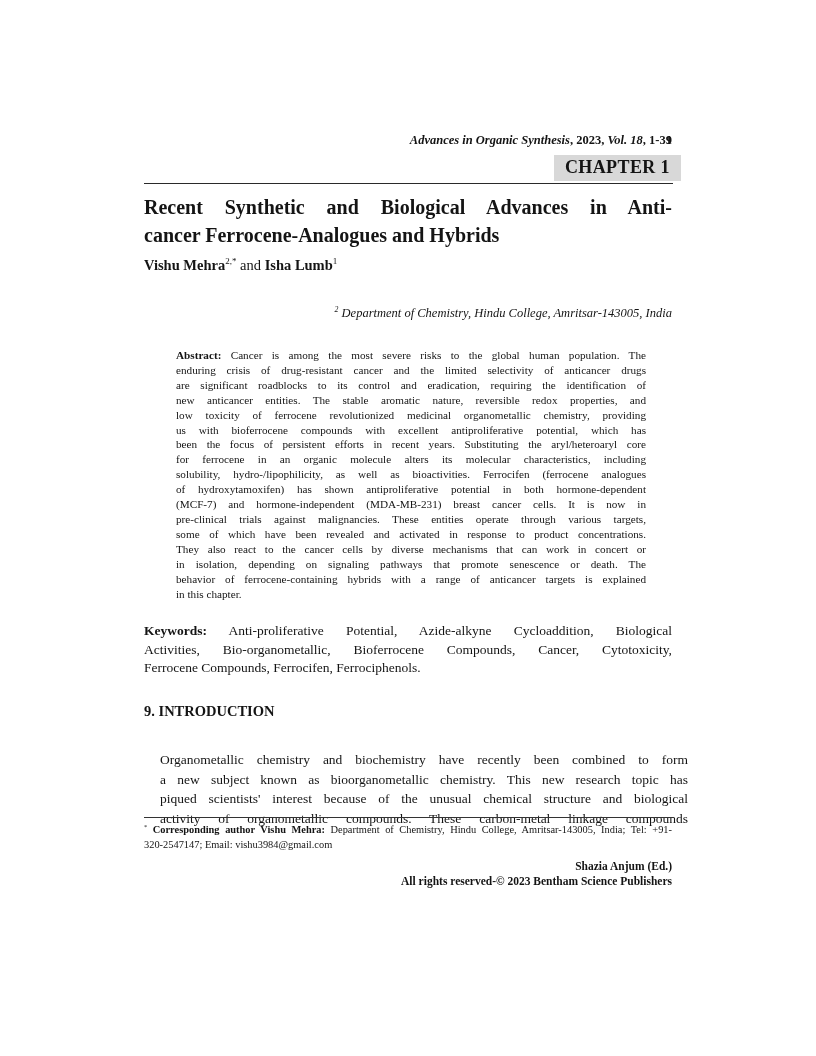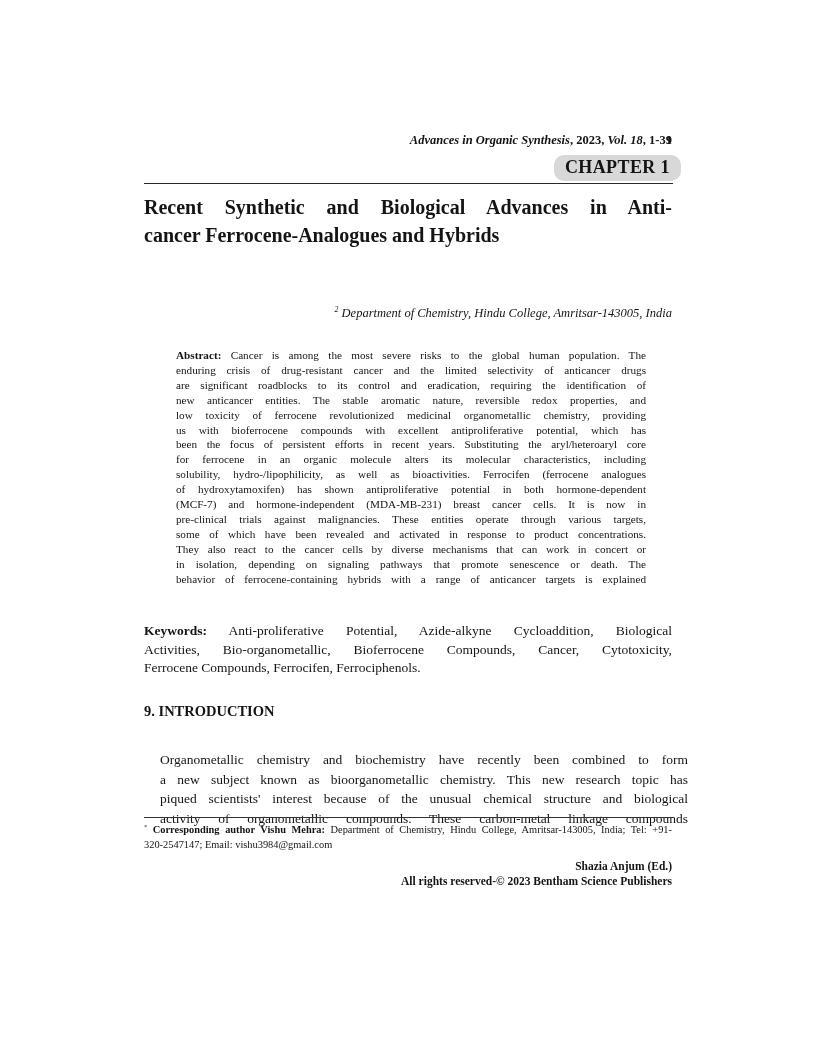--- a/index.html
+++ b/index.html
@@ -12,21 +12,21 @@
   .pre { white-space:pre-line; }
   .just-forced { text-align:justify; text-align-last:justify; }
 
   .running-head { position:absolute; top:133px; left:144px; width:528px;
     font-size:12.5px; font-weight:700; }
   .journal-line { text-align:right; }
   .page-number { position:absolute; top:0; right:0; }
 
   .chapter-badge { position:absolute; top:155px; right:135px;
     background:#d8d8d8; font-weight:700; font-size:18px; padding:2px 11px 3px;
-    letter-spacing:0.4px;border-radius:10px; }
+    letter-spacing:0.4px; }
 
   .head-rule { position:absolute; top:183px; left:144px; width:529px;
     border-top:1.6px solid #2a2a2a; }
 
   .title { position:absolute; top:193px; left:144px; width:528px; margin:0;
     font-size:20px; line-height:28px; font-weight:700; }
   .t-line { display:block; }
 
   .authors { position:absolute; top:257px; left:144px; width:528px;
     font-size:14.5px; }
@@ -69,20 +69,21 @@
 
   <div class="chapter-badge">CHAPTER 1</div>
 
   <div class="head-rule"></div>
 
   <h1 class="title">
     <span class="t-line just-forced">Recent Synthetic and Biological Advances in Anti-</span>
     <span class="t-line">cancer Ferrocene-Analogues and Hybrids</span>
   </h1>
 
+  <div class="authors"><b>Vishu Mehra</b><sup>2,*</sup><span> and </span><b>Isha Lumb</b><sup>1</sup></div>
 
 
   <div class="affiliation aff-2"><sup>2</sup><span> Department of Chemistry, Hindu College, Amritsar-143005, India</span></div>
 
   <section class="abstract">
     <div class="just-forced"><b>Abstract:</b><span class="pre"> Cancer is among the most severe risks to the global human population. The
 enduring crisis of drug-resistant cancer and the limited selectivity of anticancer drugs
 are significant roadblocks to its control and eradication, requiring the identification of
 new anticancer entities. The stable aromatic nature, reversible redox properties, and
 low toxicity of ferrocene revolutionized medicinal organometallic chemistry, providing
@@ -90,20 +91,21 @@
 been the focus of persistent efforts in recent years. Substituting the aryl/heteroaryl core
 for ferrocene in an organic molecule alters its molecular characteristics, including
 solubility, hydro-/lipophilicity, as well as bioactivities. Ferrocifen (ferrocene analogues
 of hydroxytamoxifen) has shown antiproliferative potential in both hormone-dependent
 (MCF-7) and hormone-independent (MDA-MB-231) breast cancer cells. It is now in
 pre-clinical trials against malignancies. These entities operate through various targets,
 some of which have been revealed and activated in response to product concentrations.
 They also react to the cancer cells by diverse mechanisms that can work in concert or
 in isolation, depending on signaling pathways that promote senescence or death. The
 behavior of ferrocene-containing hybrids with a range of anticancer targets is explained</span></div>
+    <div>in this chapter.</div>
   </section>
 
   <section class="keywords">
     <div class="just-forced"><b>Keywords:</b><span class="pre"> Anti-proliferative Potential, Azide-alkyne Cycloaddition, Biological
 Activities, Bio-organometallic, Bioferrocene Compounds, Cancer, Cytotoxicity,</span></div>
     <div>Ferrocene Compounds, Ferrocifen, Ferrociphenols.</div>
   </section>
 
   <h2 class="section-heading">9. INTRODUCTION</h2>
 

